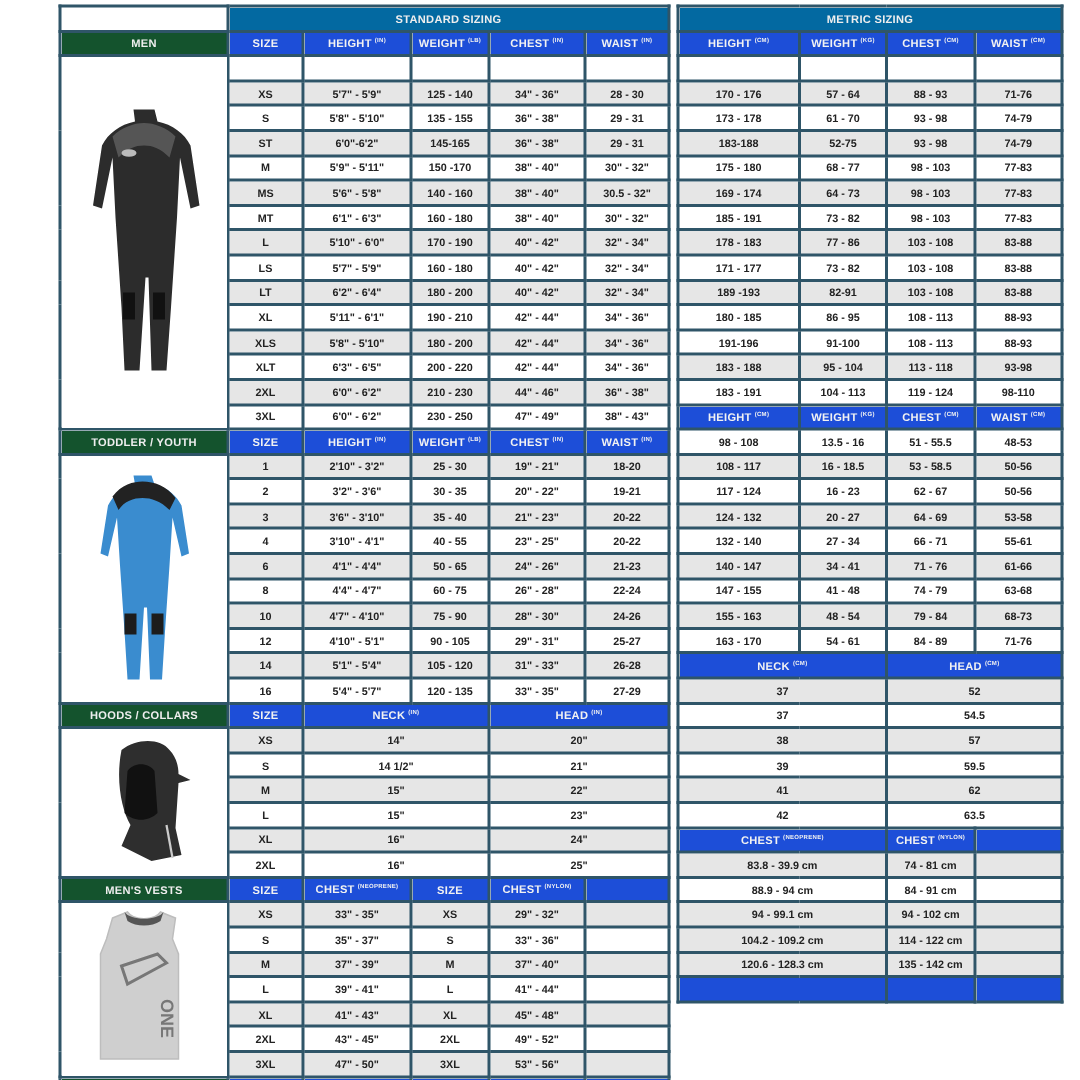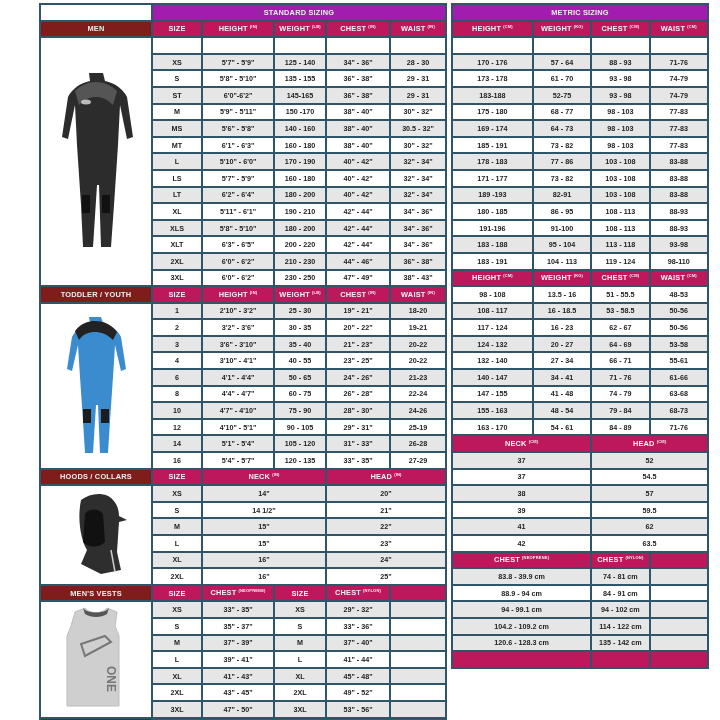--- a/index.html
+++ b/index.html
@@ -2,23 +2,23 @@
 <html><head>
 <meta charset="utf-8">
 <style>
   html,body{margin:0;padding:0;background:#ffffff;}
   body{width:720px;height:720px;position:relative;overflow:hidden;font-family:"Liberation Sans",sans-serif;color:#222;}
   .wrap{position:absolute;left:39px;top:3px;width:670px;height:715px;}
   .left{position:absolute;left:0;top:0;width:406px;}
   .right{position:absolute;left:412px;top:0;width:258px;}
   table{border-collapse:collapse;table-layout:fixed;width:100%;}
   td,th{border:2px solid #2f5568;text-align:center;padding:0;font-size:7.2px;font-weight:bold;white-space:nowrap;overflow:hidden;}
-  th{background:#be185d;color:#f2f2f2;font-size:7.4px;letter-spacing:0.2px;}
-  th.dark{background:#a21caf;color:#eee;}
-  th.section{background:#7f1d1d;color:#eee;}
+  th{background:#1d4ed8;color:#f2f2f2;font-size:7.4px;letter-spacing:0.2px;}
+  th.dark{background:#0369a1;color:#eee;}
+  th.section{background:#14532d;color:#eee;}
   th.topblank{background:#ffffff;}
   tr.h16 td, tr.h16 th{height:14.6px;}
   tr.alt td.cell{background:#e6e6e6;}
   td.cell{background:#ffffff;color:#222;}
   td.img{background:#ffffff;position:relative;vertical-align:middle;}
   .sub{font-size:4px;vertical-align:super;margin-left:2px;}
   .icon-box{display:flex;align-items:center;justify-content:center;width:100%;height:100%;}
 </style>
 </head>
 <body>
@@ -227,21 +227,21 @@
             <td class="cell">4'7" - 4'10"</td>
             <td class="cell">75 - 90</td>
             <td class="cell">28" - 30"</td>
             <td class="cell">24-26</td>
           </tr>
           <tr class="h16">
             <td class="cell">12</td>
             <td class="cell">4'10" - 5'1"</td>
             <td class="cell">90 - 105</td>
             <td class="cell">29" - 31"</td>
-            <td class="cell">25-19</td>
+            <td class="cell">25-27</td>
           </tr>
           <tr class="h16 alt">
             <td class="cell">14</td>
             <td class="cell">5'1" - 5'4"</td>
             <td class="cell">105 - 120</td>
             <td class="cell">31" - 33"</td>
             <td class="cell">26-28</td>
           </tr>
           <tr class="h16">
             <td class="cell">16</td>

